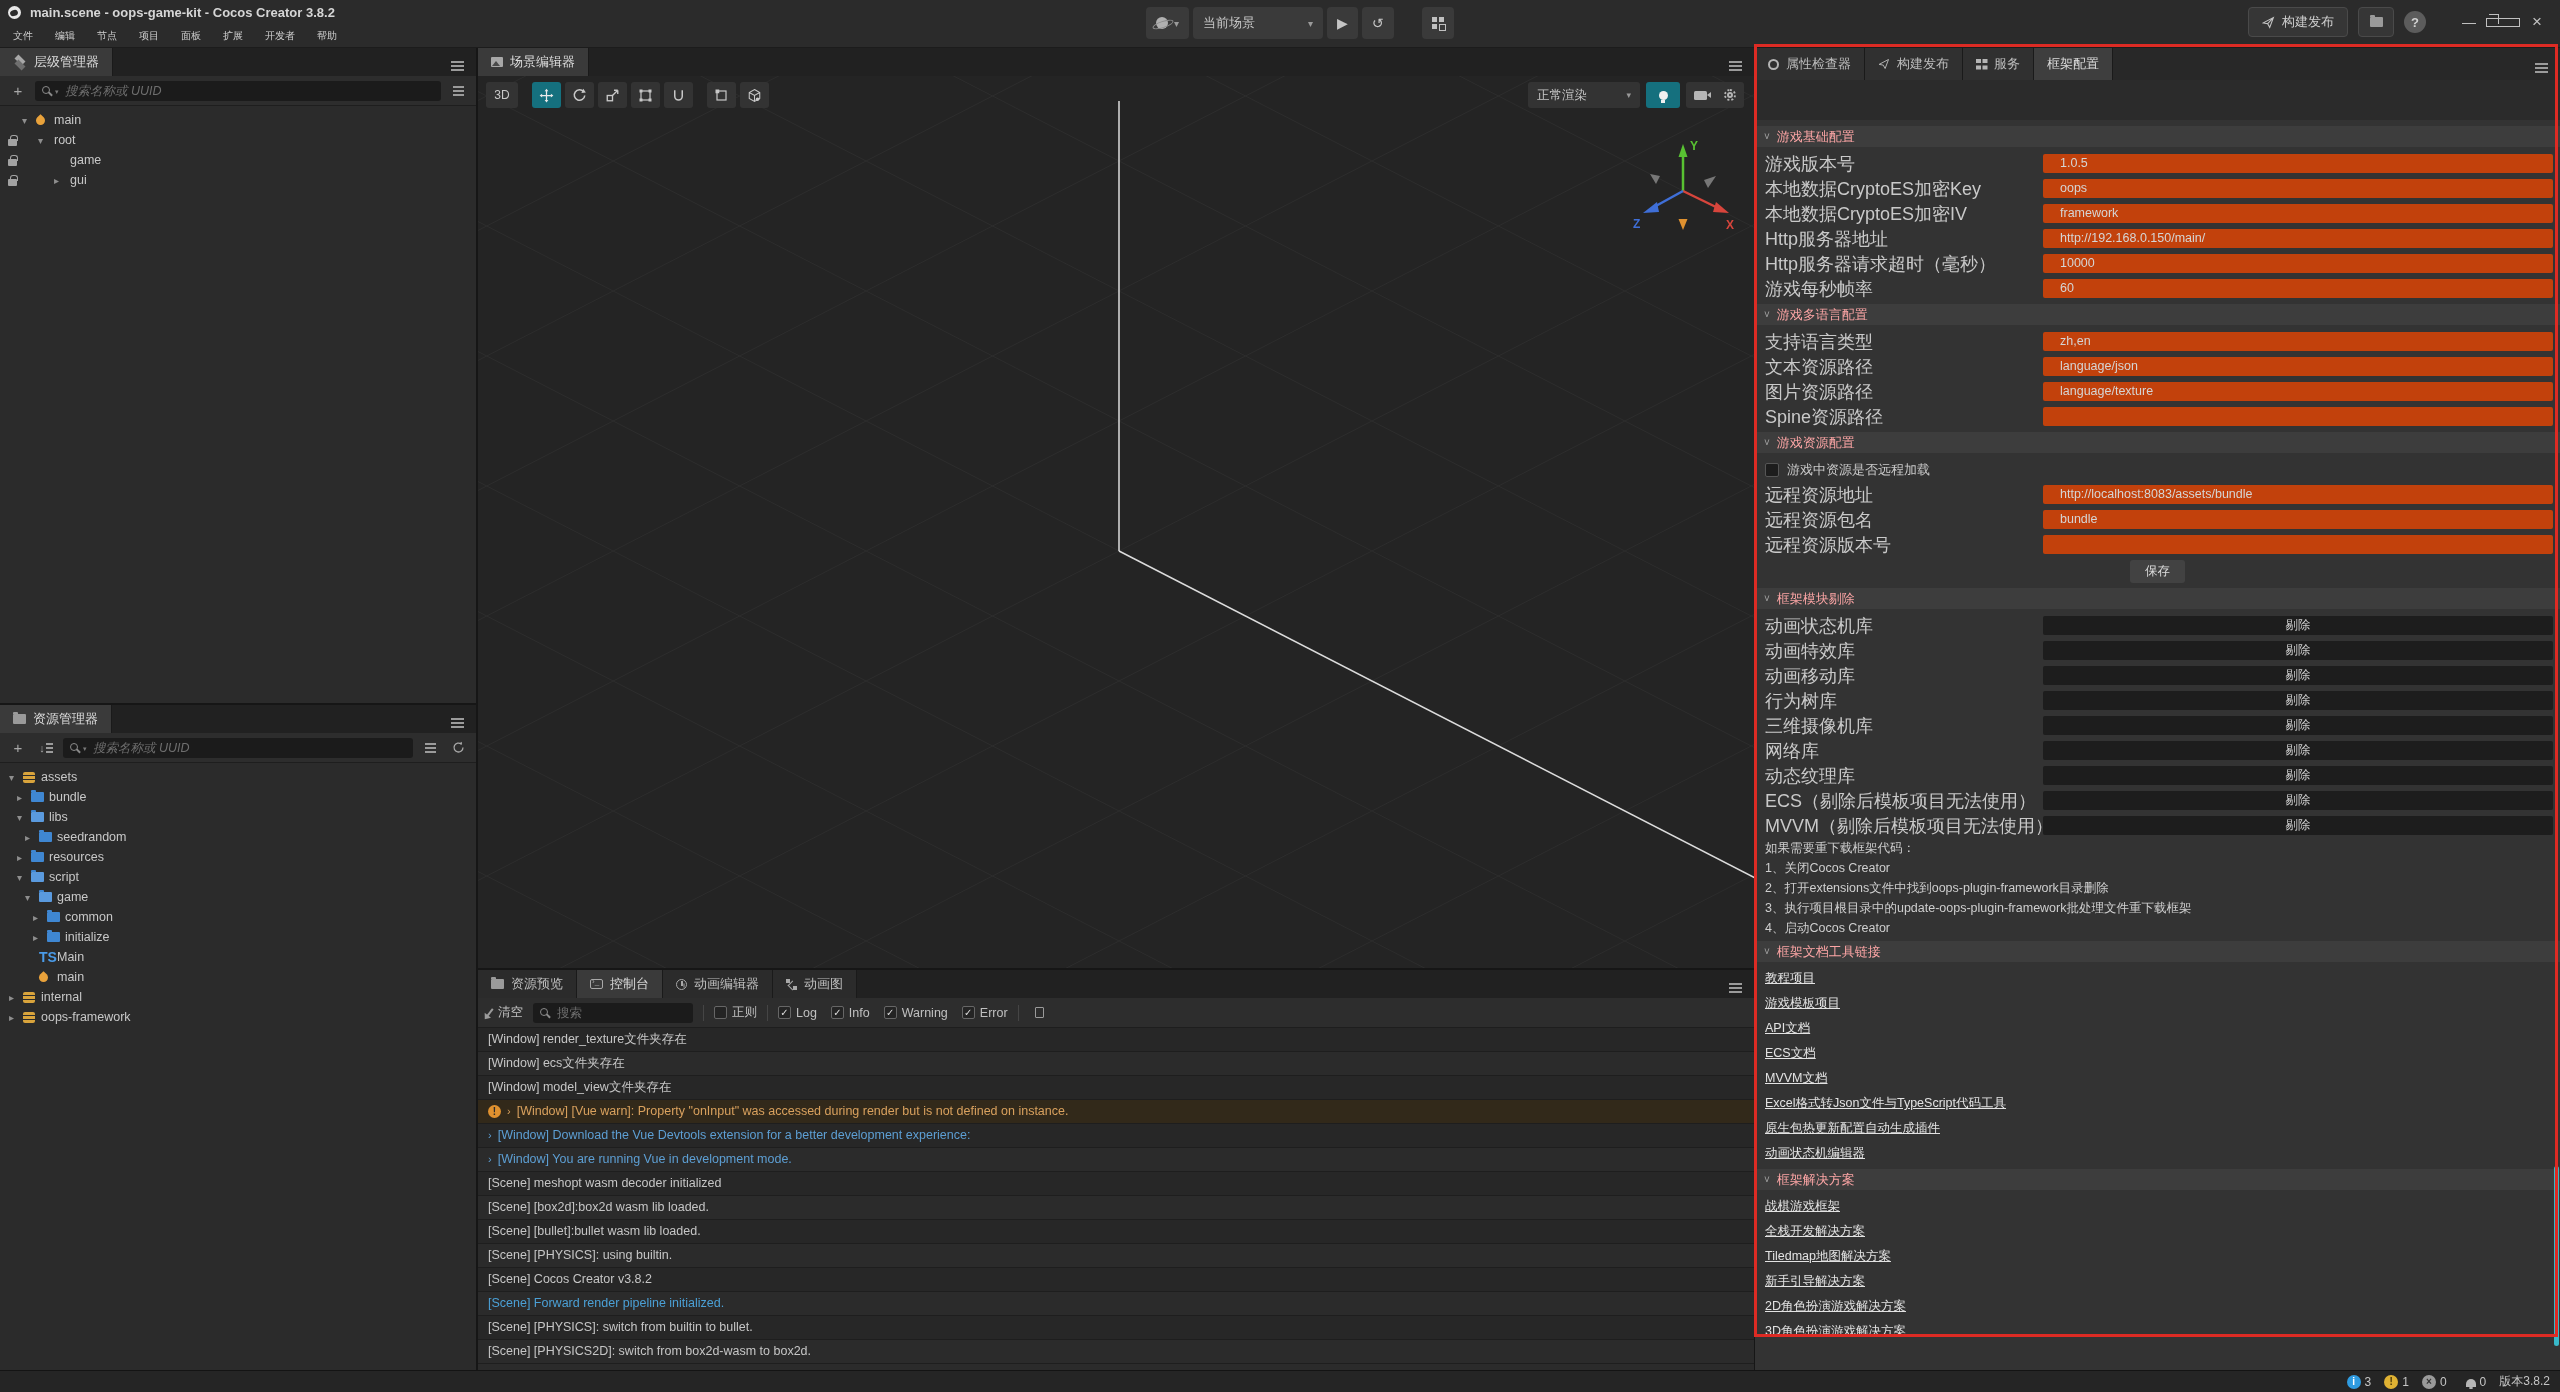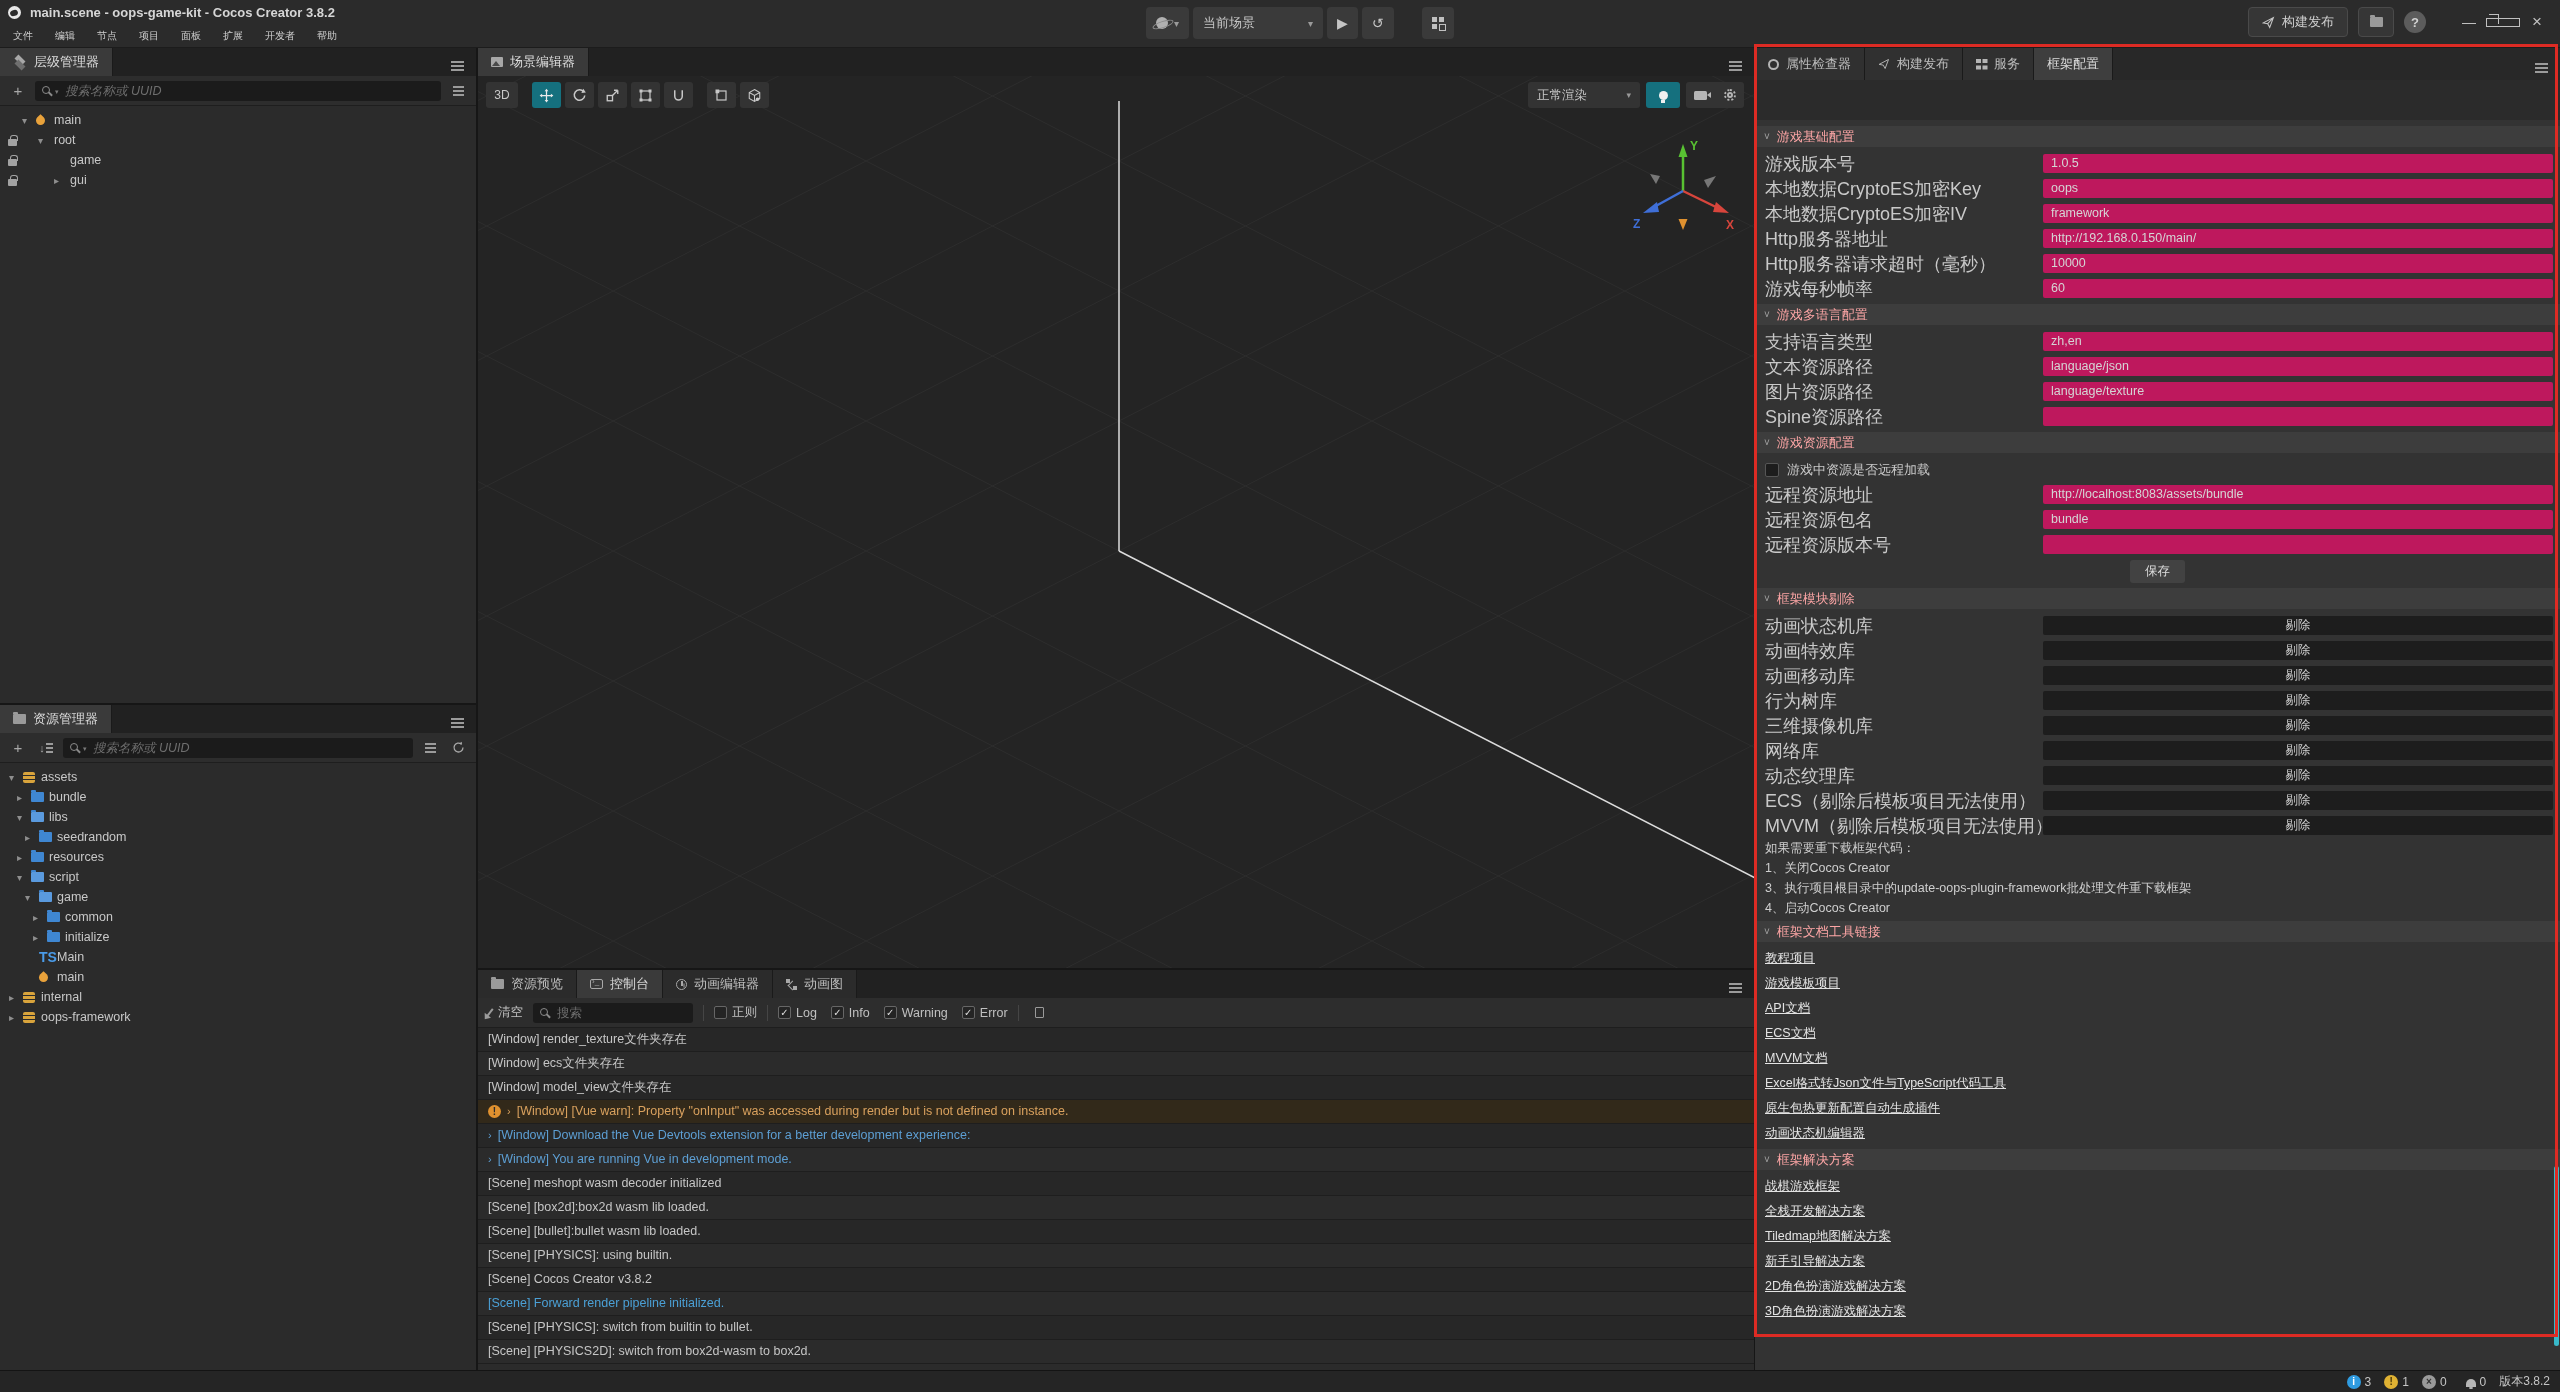--- a/index.html
+++ b/index.html
@@ -144,21 +144,21 @@
   
   .insp-body{background:#333;padding-top:3px;}
   .insp-tabbar{height:32px;background:#282828;display:flex;align-items:stretch;flex:none;}
   .insp-tabbar .ptab{background:#303030;}
   .insp-tabbar .ptab.active{background:#3e3e3e;}
   .sec-head{height:21px;background:#3d3d3d;display:flex;align-items:center;gap:7px;padding-left:9px;margin:3px 0 4px 0;}
   .sec-head .sc{color:#a5a5a5;font-size:10px;}
   .sec-head .st{font-size:13px;font-weight:normal;color:#fca5a5;}
   .insp-row{height:25px;display:flex;align-items:center;}
   .insp-label{width:288px;padding-left:10px;font-size:18px;color:#c9c9c9;white-space:nowrap;overflow:hidden;flex:none;}
-  .insp-input{flex:1;margin-right:7px;height:19px;background:#be185d;border-radius:2px;color:#d5d5d5;font-size:12.5px;line-height:19px;padding:0 8px;white-space:nowrap;overflow:hidden;}
+  .insp-input{flex:1;margin-right:7px;height:19px;background:#c2410c;border-radius:2px;color:#d5d5d5;font-size:12.5px;line-height:19px;padding:0 17px;white-space:nowrap;overflow:hidden;}
   .insp-remove{flex:1;margin-right:7px;height:19px;background:#1d1d1d;border-radius:2px;color:#cfcfcf;font-size:12.5px;line-height:19px;text-align:center;}
   .insp-cbrow{height:25px;display:flex;align-items:center;gap:8px;padding-left:10px;font-size:13px;color:#c9c9c9;}
   .insp-cb{width:14px;height:14px;background:#1d1d1d;border:1px solid #565656;border-radius:2px;}
   .save-row{height:28px;display:flex;align-items:center;justify-content:center;}
   .save-btn{padding:3px 15px;background:#424242;border-radius:3px;font-size:12.5px;color:#dcdcdc;}
   .note-line{padding-left:10px;font-size:12.5px;color:#cfcfcf;line-height:20px;white-space:nowrap;}
   .link-row{height:25px;display:flex;align-items:center;}
   .insp-link{margin-left:10px;font-size:12.5px;color:#e3e3e3;text-decoration:underline;cursor:pointer;}
   .scroll-thumb{position:absolute;right:1px;top:1046px;width:5px;height:180px;background:#38b8c9;border-radius:3px;}
 
@@ -797,20 +797,21 @@
             <div class="insp-row">
               <span class="insp-label">ECS（剔除后模板项目无法使用）</span>
               <div class="insp-remove">剔除</div>
             </div>
             <div class="insp-row">
               <span class="insp-label">MVVM（剔除后模板项目无法使用）</span>
               <div class="insp-remove">剔除</div>
             </div>
             <div class="note-line">如果需要重下载框架代码：</div>
             <div class="note-line">1、关闭Cocos Creator</div>
+            <div class="note-line">2、打开extensions文件中找到oops-plugin-framework目录删除</div>
             <div class="note-line">3、执行项目根目录中的update-oops-plugin-framework批处理文件重下载框架</div>
             <div class="note-line">4、启动Cocos Creator</div>
             <div class="sec-head">
               <span class="sc">˅</span>
               <span class="st">框架文档工具链接</span>
             </div>
             <div class="link-row">
               <span class="insp-link">教程项目</span>
             </div>
             <div class="link-row">

